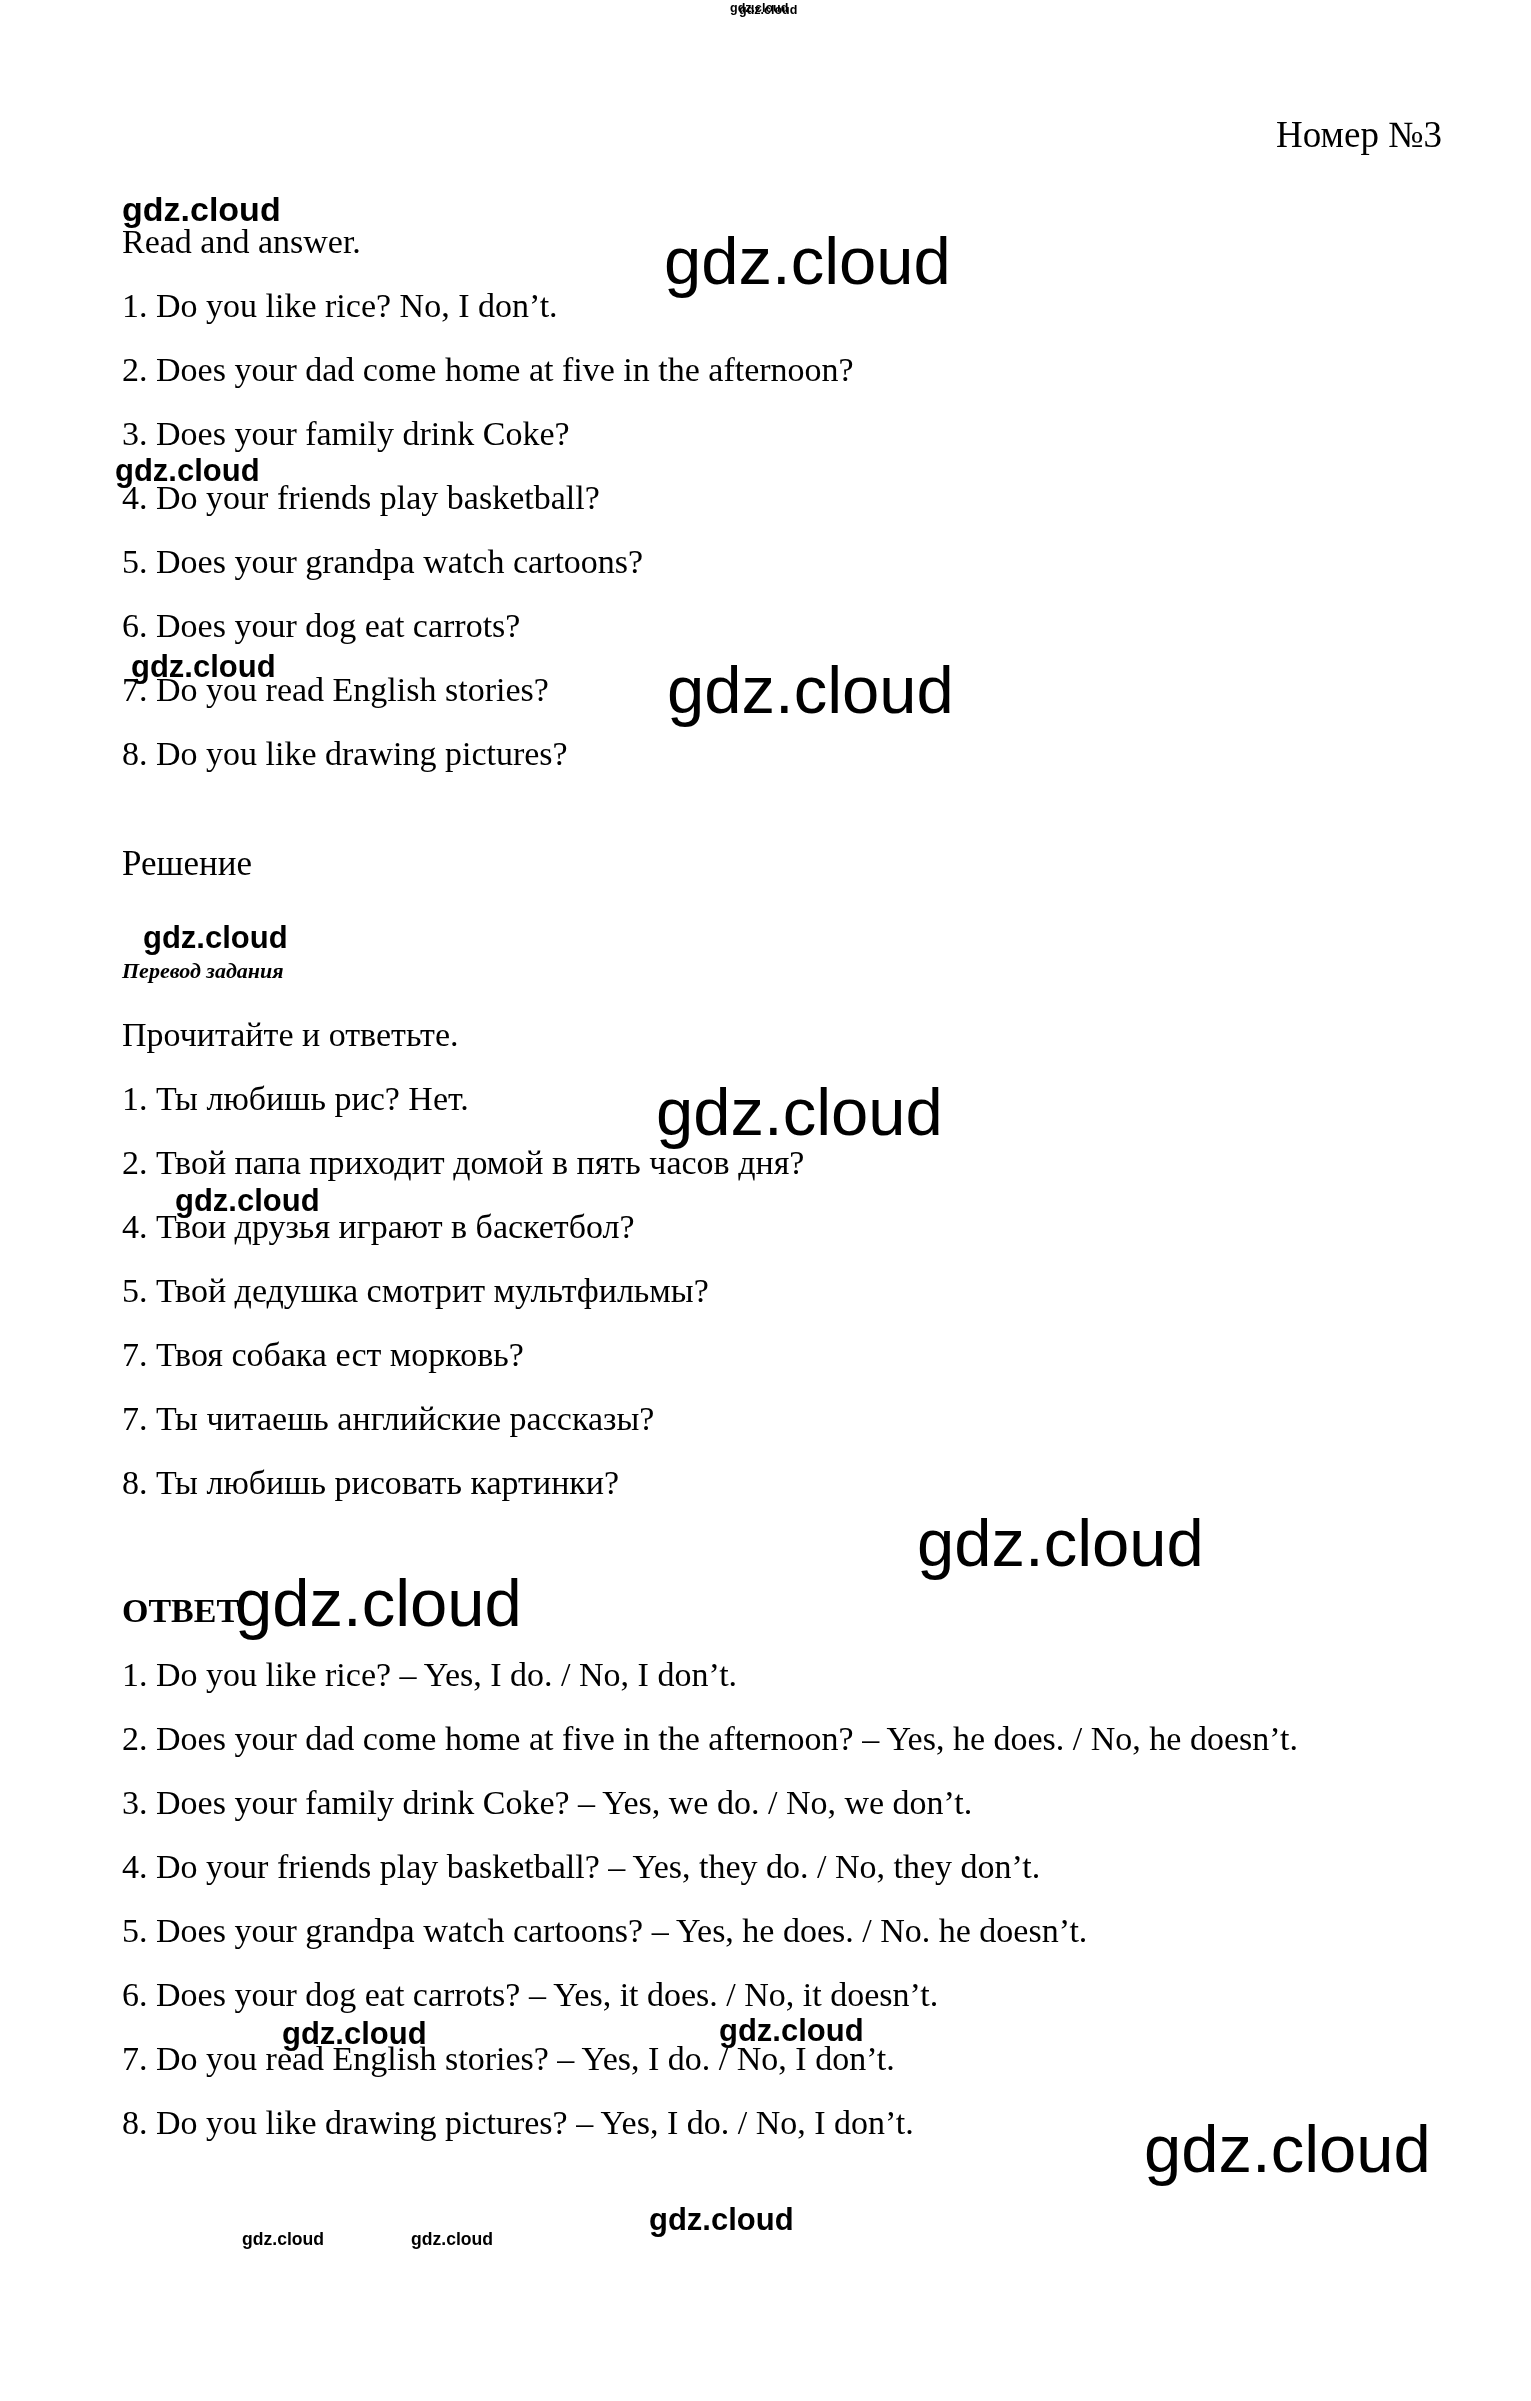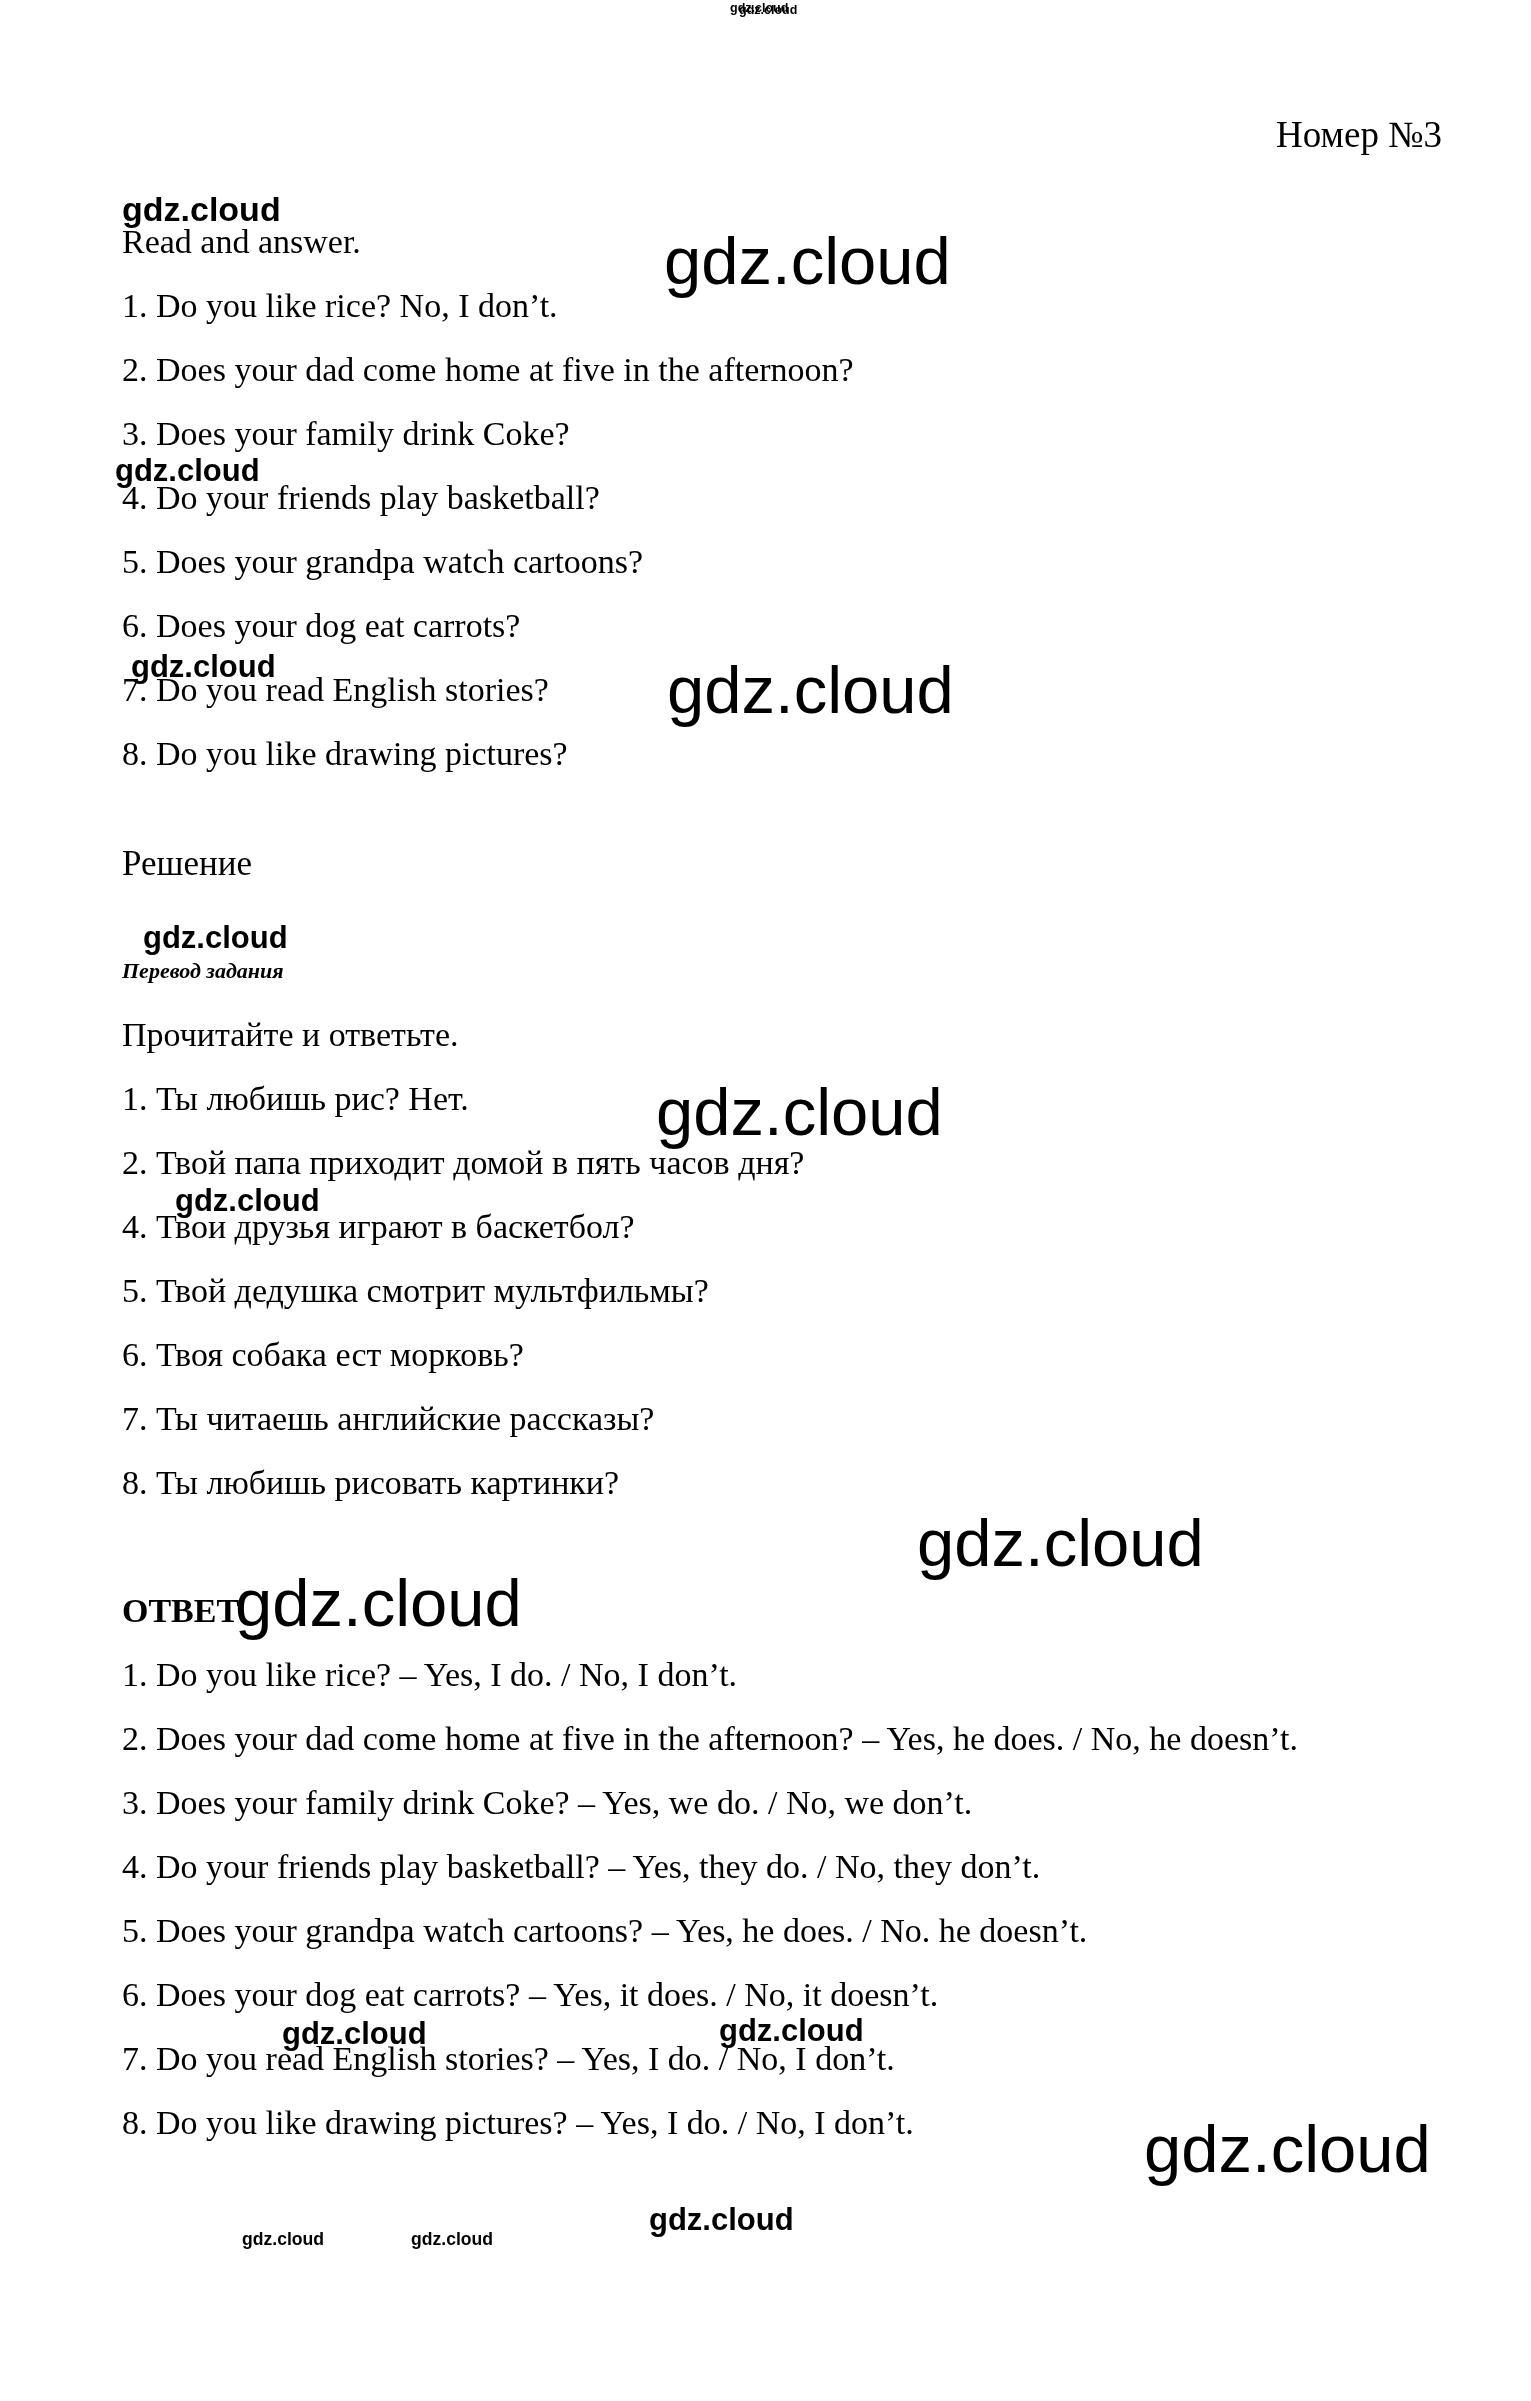--- a/index.html
+++ b/index.html
@@ -80,21 +80,21 @@
     <p class="line">8. Do you like drawing pictures?</p>
 
     <p class="solution-heading">Решение</p>
 
     <p class="translation-heading">Перевод задания</p>
     <p class="line">Прочитайте и ответьте.</p>
     <p class="line">1. Ты любишь рис? Нет.</p>
     <p class="line">2. Твой папа приходит домой в пять часов дня?</p>
     <p class="line">4. Твои друзья играют в баскетбол?</p>
     <p class="line">5. Твой дедушка смотрит мультфильмы?</p>
-    <p class="line">6. Твоя собака ест морковь?</p>
+    <p class="line">7. Твоя собака ест морковь?</p>
     <p class="line">7. Ты читаешь английские рассказы?</p>
     <p class="line">8. Ты любишь рисовать картинки?</p>
 
     <p class="answer-heading">ОТВЕТ</p>
     <p class="line">1. Do you like rice? – Yes, I do. / No, I don’t.</p>
     <p class="line">2. Does your dad come home at five in the afternoon? – Yes, he does. / No, he doesn’t.</p>
     <p class="line">3. Does your family drink Coke? – Yes, we do. / No, we don’t.</p>
     <p class="line">4. Do your friends play basketball? – Yes, they do. / No, they don’t.</p>
     <p class="line">5. Does your grandpa watch cartoons? – Yes, he does. / No. he doesn’t.</p>
     <p class="line">6. Does your dog eat carrots? – Yes, it does. / No, it doesn’t.</p>

